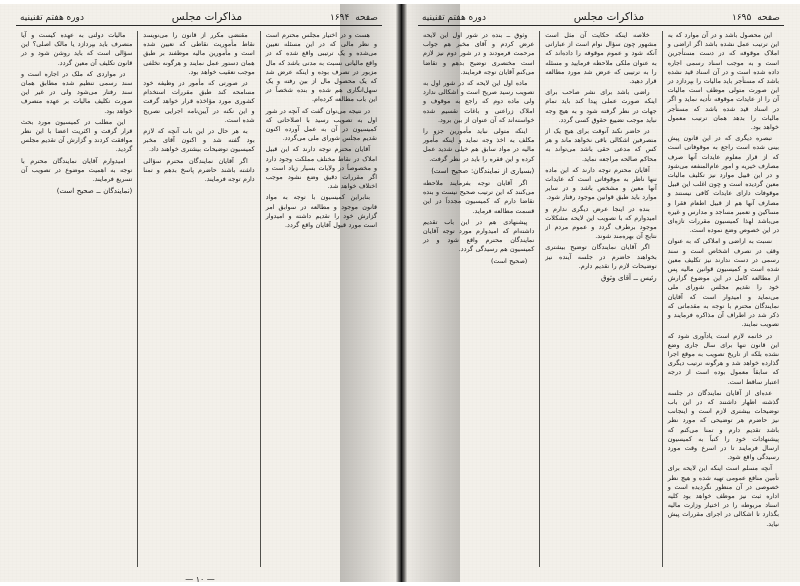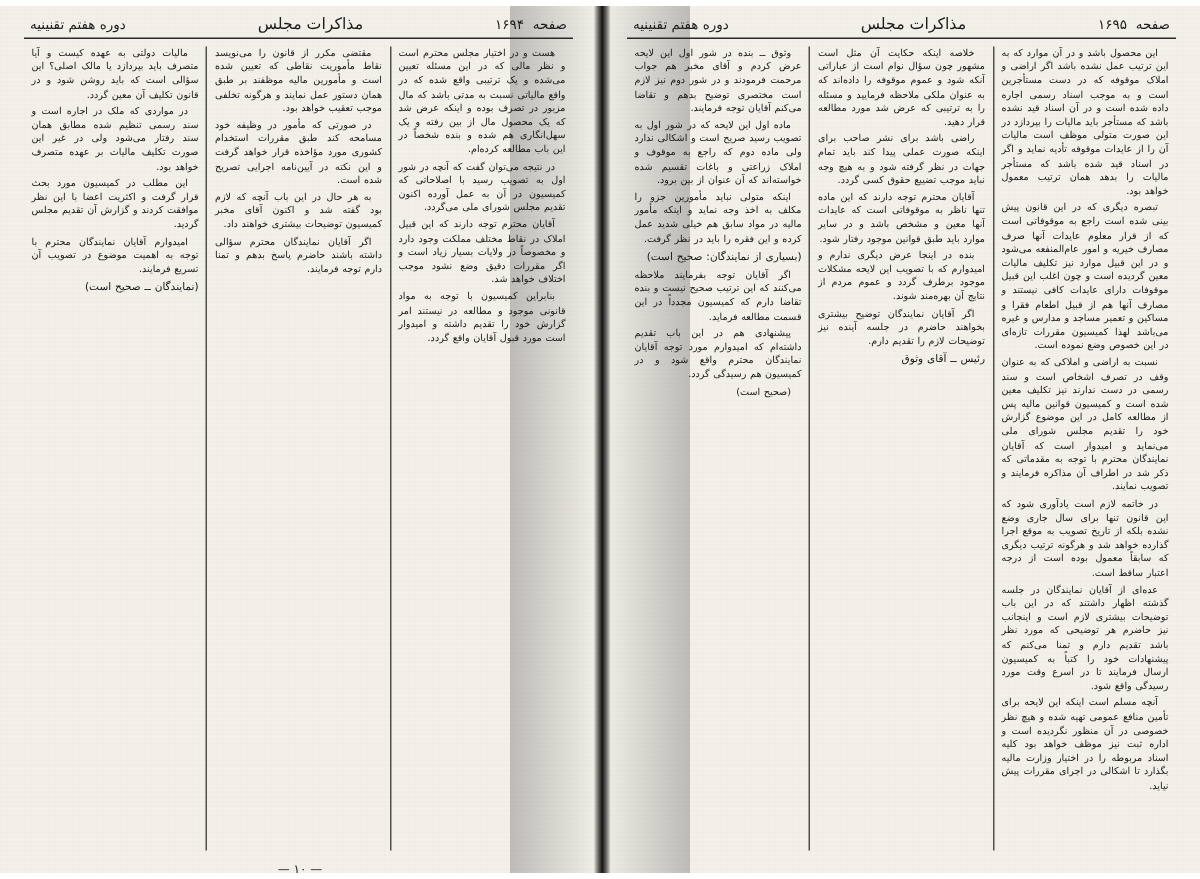--- a/index.html
+++ b/index.html
@@ -203,20 +203,21 @@
           <p>در خاتمه لازم است یادآوری شود که این قانون تنها برای سال جاری وضع نشده بلکه از تاریخ تصویب به موقع اجرا گذارده خواهد شد و هرگونه ترتیب دیگری که سابقاً معمول بوده است از درجه اعتبار ساقط است.</p>
           <p>عده‌ای از آقایان نمایندگان در جلسه گذشته اظهار داشتند که در این باب توضیحات بیشتری لازم است و اینجانب نیز حاضرم هر توضیحی که مورد نظر باشد تقدیم دارم و تمنا می‌کنم که پیشنهادات خود را کتباً به کمیسیون ارسال فرمایند تا در اسرع وقت مورد رسیدگی واقع شود.</p>
           <p>آنچه مسلم است اینکه این لایحه برای تأمین منافع عمومی تهیه شده و هیچ نظر خصوصی در آن منظور نگردیده است و اداره ثبت نیز موظف خواهد بود کلیه اسناد مربوطه را در اختیار وزارت مالیه بگذارد تا اشکالی در اجرای مقررات پیش نیاید.</p>
         </div>
       </div>
 
       <div class="col">
         <div class="txt">
           <p>خلاصه اینکه حکایت آن مثل است مشهور چون سؤال نوام است از عباراتی آنکه شود و عموم موقوفه را داده‌اند که به عنوان ملکی ملاحظه فرمایید و مسئله را به ترتیبی که عرض شد مورد مطالعه قرار دهید.</p>
           <p>راضی باشد برای نشر صاحب برای اینکه صورت عملی پیدا کند باید تمام جهات در نظر گرفته شود و به هیچ وجه نباید موجب تضییع حقوق کسی گردد.</p>
+          <p>در حاضر نکند آنوقت برای هیچ یک از متصرفین اشکالی باقی نخواهد ماند و هر کس که مدعی حقی باشد می‌تواند به محاکم صالحه مراجعه نماید.</p>
           <p>آقایان محترم توجه دارند که این ماده تنها ناظر به موقوفاتی است که عایدات آنها معین و مشخص باشد و در سایر موارد باید طبق قوانین موجود رفتار شود.</p>
           <p>بنده در اینجا عرض دیگری ندارم و امیدوارم که با تصویب این لایحه مشکلات موجود برطرف گردد و عموم مردم از نتایج آن بهره‌مند شوند.</p>
           <p>اگر آقایان نمایندگان توضیح بیشتری بخواهند حاضرم در جلسه آینده نیز توضیحات لازم را تقدیم دارم.</p>
           <p class="center">رئیس ــ آقای وثوق</p>
         </div>
       </div>
 
       <div class="col">
         <div class="txt">
           <p>وثوق ــ بنده در شور اول این لایحه عرض کردم و آقای مخبر هم جواب مرحمت فرمودند و در شور دوم نیز لازم است مختصری توضیح بدهم و تقاضا می‌کنم آقایان توجه فرمایند.</p>
@@ -242,21 +243,21 @@
       <div class="ttl">مذاکرات مجلس</div>
       <div class="side">دوره هفتم تقنینیه</div>
     </div>
 
     <div class="cols">
       <div class="col">
         <div class="txt">
           <p>هست و در اختیار مجلس محترم است و نظر مالی که در این مسئله تعیین می‌شده و یک ترتیبی واقع شده که در واقع مالیاتی نسبت به مدتی باشد که مال مزبور در تصرف بوده و اینکه عرض شد که یک محصول مال از بین رفته و یک سهل‌انگاری هم شده و بنده شخصاً در این باب مطالعه کرده‌ام.</p>
           <p>در نتیجه می‌توان گفت که آنچه در شور اول به تصویب رسید با اصلاحاتی که کمیسیون در آن به عمل آورده اکنون تقدیم مجلس شورای ملی می‌گردد.</p>
           <p>آقایان محترم توجه دارند که این قبیل املاک در نقاط مختلف مملکت وجود دارد و مخصوصاً در ولایات بسیار زیاد است و اگر مقررات دقیق وضع نشود موجب اختلاف خواهد شد.</p>
-          <p>بنابراین کمیسیون با توجه به مواد قانونی موجود و مطالعه در نیستند امر گزارش خود را تقدیم داشته و امیدوار است مورد قبول آقایان واقع گردد.</p>
+          <p>بنابراین کمیسیون با توجه به مواد قانون موجود و مطالعه در سوابق امر گزارش خود را تقدیم داشته و امیدوار است مورد قبول آقایان واقع گردد.</p>
         </div>
       </div>
 
       <div class="col">
         <div class="txt">
           <p>مقتضی مکرر از قانون را می‌نویسد نقاط مأموریت نقاطی که تعیین شده است و مأمورین مالیه موظفند بر طبق همان دستور عمل نمایند و هرگونه تخلفی موجب تعقیب خواهد بود.</p>
           <p>در صورتی که مأمور در وظیفه خود مسامحه کند طبق مقررات استخدام کشوری مورد مؤاخذه قرار خواهد گرفت و این نکته در آیین‌نامه اجرایی تصریح شده است.</p>
           <p>به هر حال در این باب آنچه که لازم بود گفته شد و اکنون آقای مخبر کمیسیون توضیحات بیشتری خواهند داد.</p>
           <p>اگر آقایان نمایندگان محترم سؤالی داشته باشند حاضرم پاسخ بدهم و تمنا دارم توجه فرمایند.</p>
         </div>

